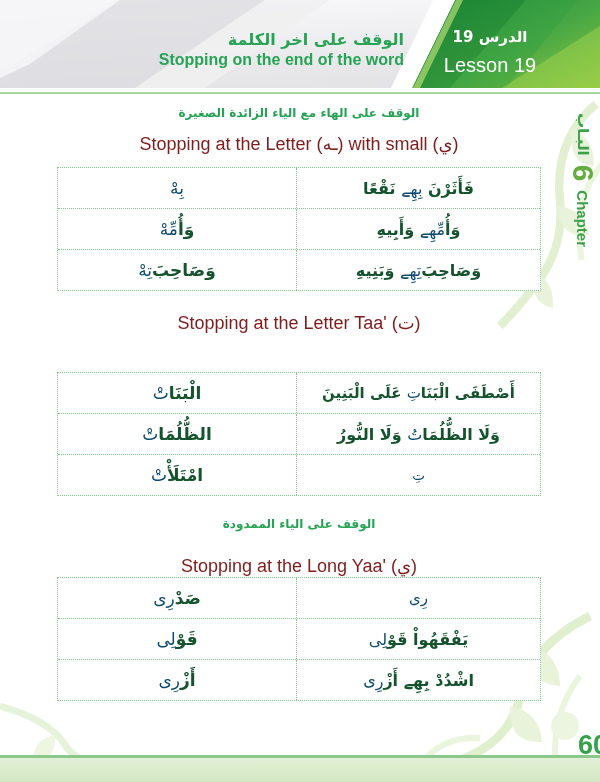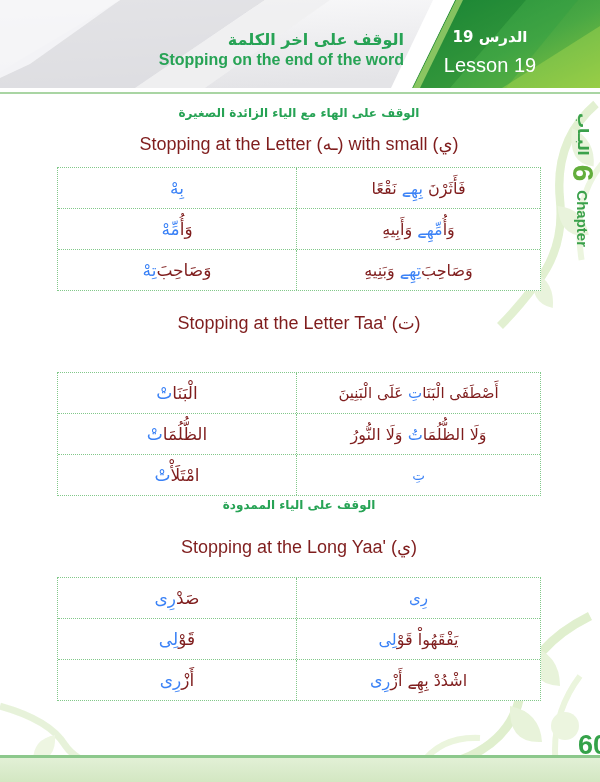--- a/index.html
+++ b/index.html
@@ -34,22 +34,22 @@
   .sec-en{font-size:18px;font-weight:normal;color:#7f1d1d;}
 
   
   .qtable{position:absolute;left:57px;width:484px;background:#ffffff;border:1px dotted #82c88a;box-sizing:border-box;}
   .qrow{display:flex;flex-direction:row-reverse;height:40px;}
   .qrow + .qrow{border-top:1px dotted #82c88a;}
   .cell{display:flex;align-items:center;justify-content:center;direction:rtl;
     font-family:"DejaVu Sans",sans-serif;color:#151515;white-space:pre;overflow:visible;}
   .cell.verse{width:244px;border-left:1px dotted #82c88a;box-sizing:border-box;font-size:16px;}
   .cell.stop{width:238px;font-size:17px;}
-  .r{color:#3b82f6;}
-  .b{color:#7f1d1d;}
+  .r{color:#0c4a6e;}
+  .b{color:#14532d;font-weight:bold;}
   .t2 .qrow:nth-child(1) .verse{font-size:15px;}
   .t2 .qrow:nth-child(3) .verse{font-size:13.5px;}
   .t3 .qrow:nth-child(1) .verse{font-size:15px;}
 
   
   .footer-line{position:absolute;left:0;top:755px;width:600px;height:3px;background:#8cc88c;}
   .footer-strip{position:absolute;left:0;top:758px;width:600px;height:24px;
     background:linear-gradient(180deg,#e2f0d6,#d3e7c2);}
   .page-number{position:absolute;left:578px;top:730px;font-size:27px;font-weight:bold;color:#2fa04d;color:#35a24a;}
 </style>
@@ -150,21 +150,21 @@
     <div class="qrow">
       <div class="cell verse"><span class="b">وَلَا الظُّلُمَا</span><span class="r">تُ</span><span class="b"> وَلَا النُّورُ</span></div>
       <div class="cell stop"><span class="b">الظُّلُمَا</span><span class="r">تْ</span></div>
     </div>
     <div class="qrow">
       <div class="cell verse"><span class="r">تِ</span><span class="b"></span></div>
       <div class="cell stop"><span class="b">امْتَلَأْ</span><span class="r">تْ</span></div>
     </div>
   </div>
 
-  <div class="sec-title" style="top:498px">
+  <div class="sec-title" style="top:517px">
     <div class="sec-ar">الوقف على الياء الممدودة</div>
     <div class="sec-en" style="margin-top:24px">Stopping at the Long Yaa' (ي)</div>
   </div>
   <div class="qtable t3" style="top:577px">
     <div class="qrow">
       <div class="cell verse"><span class="r">رِى</span><span class="b"></span></div>
       <div class="cell stop"><span class="b">صَدْ</span><span class="r">رِى</span></div>
     </div>
     <div class="qrow">
       <div class="cell verse"><span class="b">يَفْقَهُواْ قَوْ</span><span class="r">لِى</span><span class="b"></span></div>

